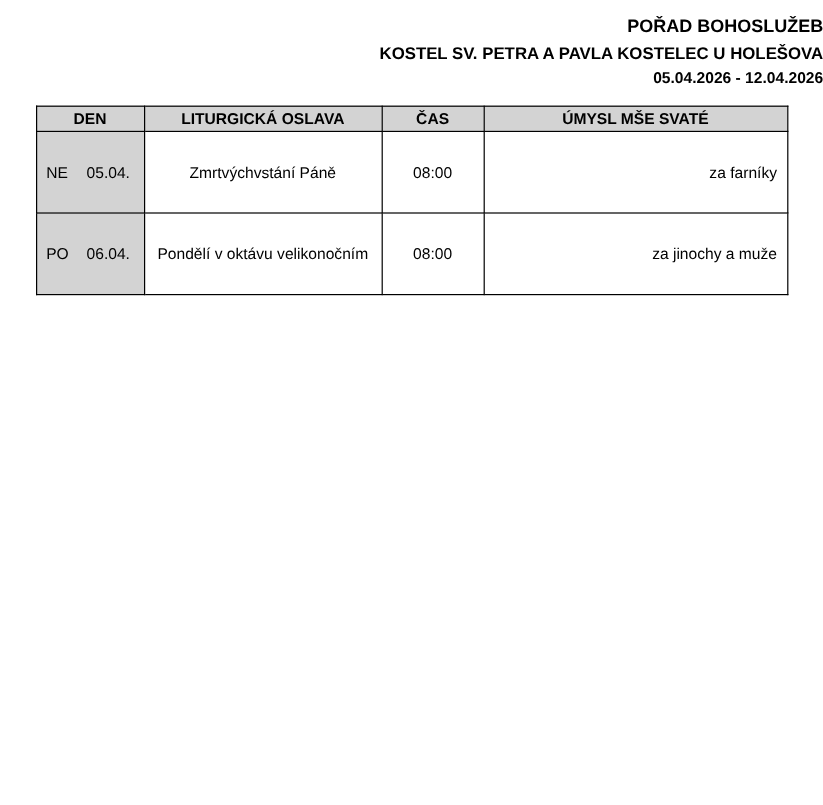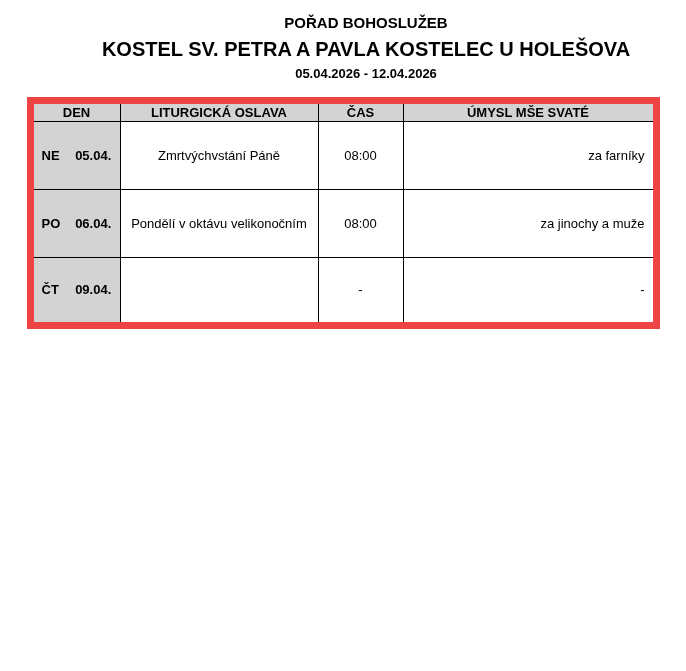--- a/index.html
+++ b/index.html
@@ -7,63 +7,63 @@
     background: #ffffff;
     font-family: "Liberation Sans", sans-serif;
     color: #000000;
   }
   .page {
     width: 686px;
     height: 671px;
     background: #ffffff;
     padding-top: 12px;
   }
-  .doc-header { text-align: center; margin-left: 46px; }
+  .doc-header { text-align: right; margin-left: 46px; }
   .doc-title {
     font-size: 15px;
     font-weight: bold;
     line-height: 1.45;
   }
   .doc-subtitle {
-    font-size: 20px;
+    font-size: 14px;
     font-weight: bold;
     line-height: 1.5;
   }
   .doc-daterange {
     font-size: 13px;
     font-weight: bold;
     line-height: 1.55;
   }
   table.schedule {
     width: 626px;
     margin: 13px auto 0 auto;
     border-collapse: collapse;
     table-layout: fixed;
-    border: 7px solid #ef4444;
+    border: 1px solid #ef4444;
   }
   col.c-den { width: 90px; }
   col.c-lit { width: 198px; }
   col.c-cas { width: 85px; }
   col.c-umy { width: 253px; }
   th, td {
     border: 1px solid #000000;
     font-size: 13px;
     vertical-align: middle;
   }
   thead th {
     background: #d3d3d3;
     height: 21px;
     font-weight: bold;
     text-align: center;
     padding: 1px 2px;
   }
   tbody tr { height: 68px; }
   td.day-cell {
     background: #d3d3d3;
-    font-weight: bold;
+    font-weight: normal;
     text-align: left;
     padding-left: 8px;
     white-space: nowrap;
   }
   td.day-cell .day-abbr {
     display: inline-block;
     min-width: 24px;
   }
   td.day-cell .day-date {
     display: inline-block;
@@ -126,28 +126,19 @@
       <span class="day-abbr">PO</span>
       <span class="day-date">06.04.</span>
     </td>
     <td class="celebration-cell">Pondělí v oktávu velikonočním</td>
     <td class="time-cell">08:00</td>
     <td class="intention-cell">za jinochy a muže</td>
   </tr>
 
 
 
-  <tr>
-    <td class="day-cell">
-      <span class="day-abbr">ČT</span>
-      <span class="day-date">09.04.</span>
-    </td>
-    <td class="celebration-cell"></td>
-    <td class="time-cell">-</td>
-    <td class="intention-cell">-</td>
-  </tr>
 
 
 
 </tbody>
   </table>
 
 </div>
 
 </body></html>

